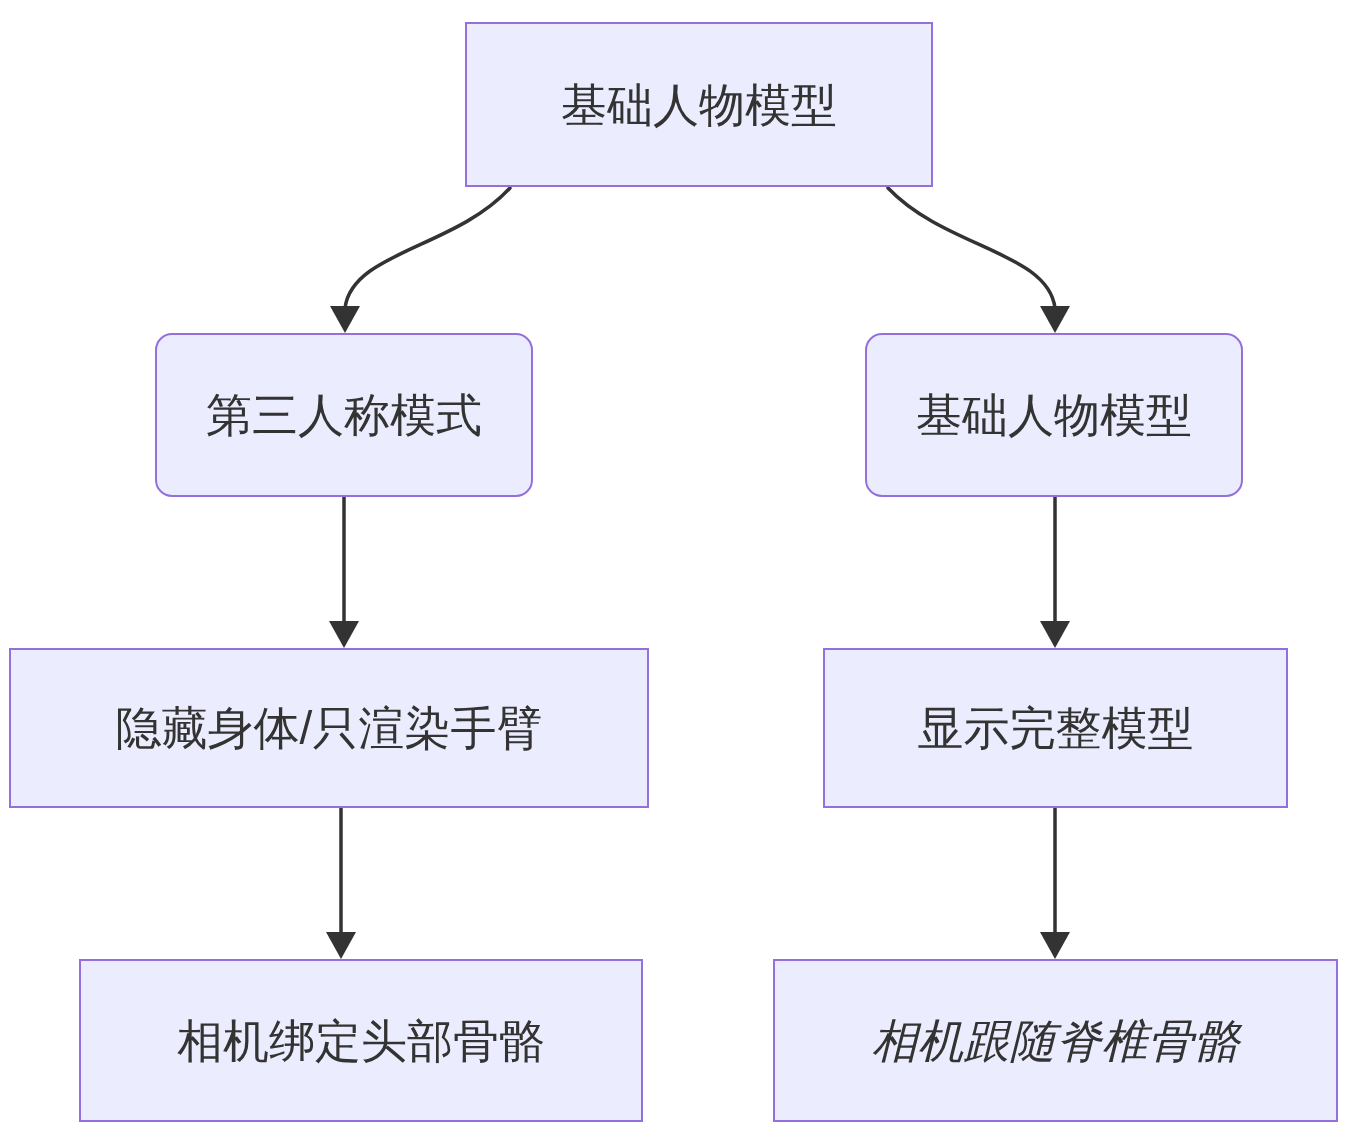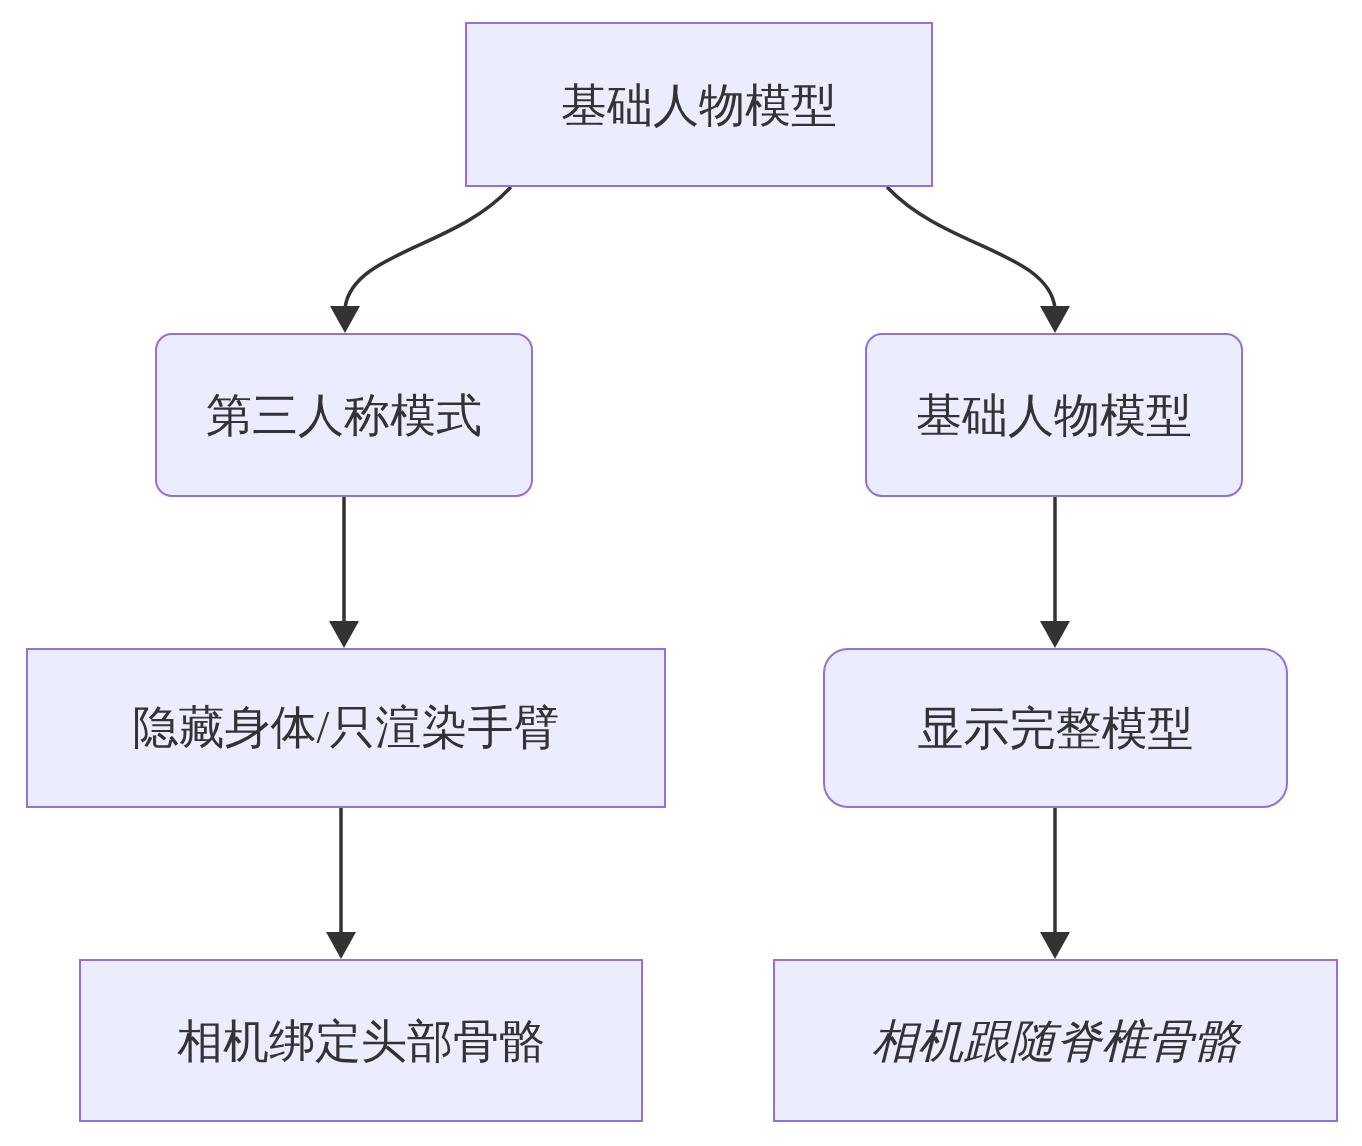--- a/index.html
+++ b/index.html
@@ -37,22 +37,22 @@
     text-align: center;
     white-space: nowrap;
   }
   .node.rounded {
     border-radius: 17px;
   }
   
   #node-a { left: 465px; top: 22px;  width: 468px; height: 165px; }
   #node-b { left: 155px; top: 333px; width: 378px; height: 164px; }
   #node-c { left: 865px; top: 333px; width: 378px; height: 164px; }
-  #node-d { left: 26px;  top: 648px; width: 640px; height: 160px; font-family: Liberation Serif, serif; }
-  #node-e { left: 823px; top: 648px; width: 465px; height: 160px; border-radius: 25px; }
+  #node-d { left: 9px;  top: 648px; width: 640px; height: 160px; }
+  #node-e { left: 823px; top: 648px; width: 465px; height: 160px; }
   #node-f { left: 59px;  top: 959px; width: 564px; height: 163px; margin-left: 20px; }
   #node-g { left: 773px; top: 959px; width: 565px; height: 163px; font-style: italic; }
   .edge-line {
     fill: none;
     stroke: #333333;
     stroke-width: 3.5px;
     stroke-linecap: round;
   }
   .arrow-head {
     fill: #333333;

